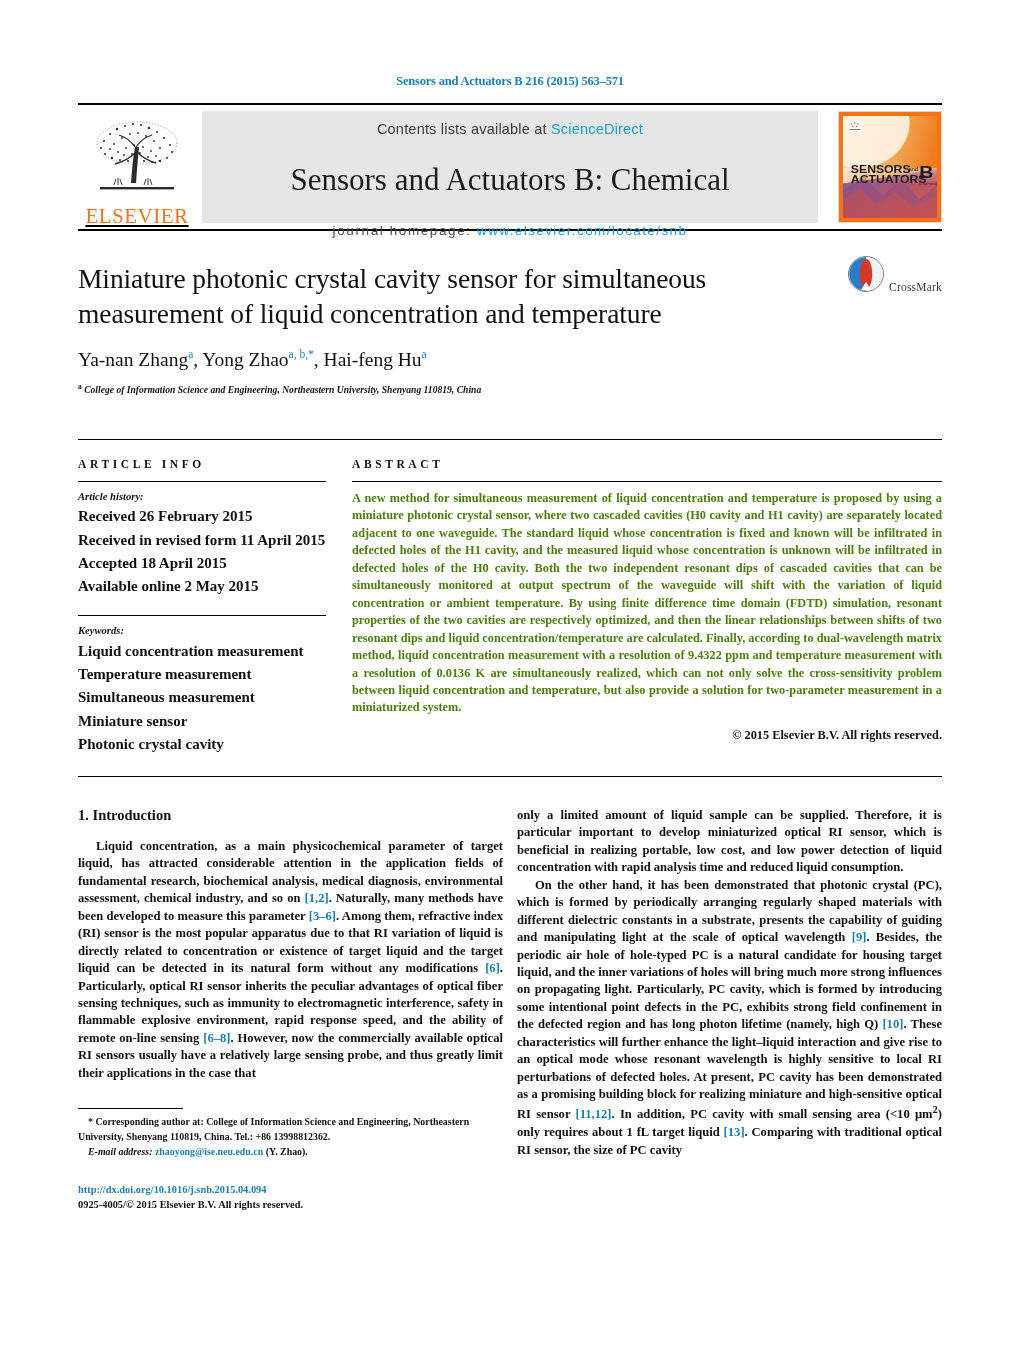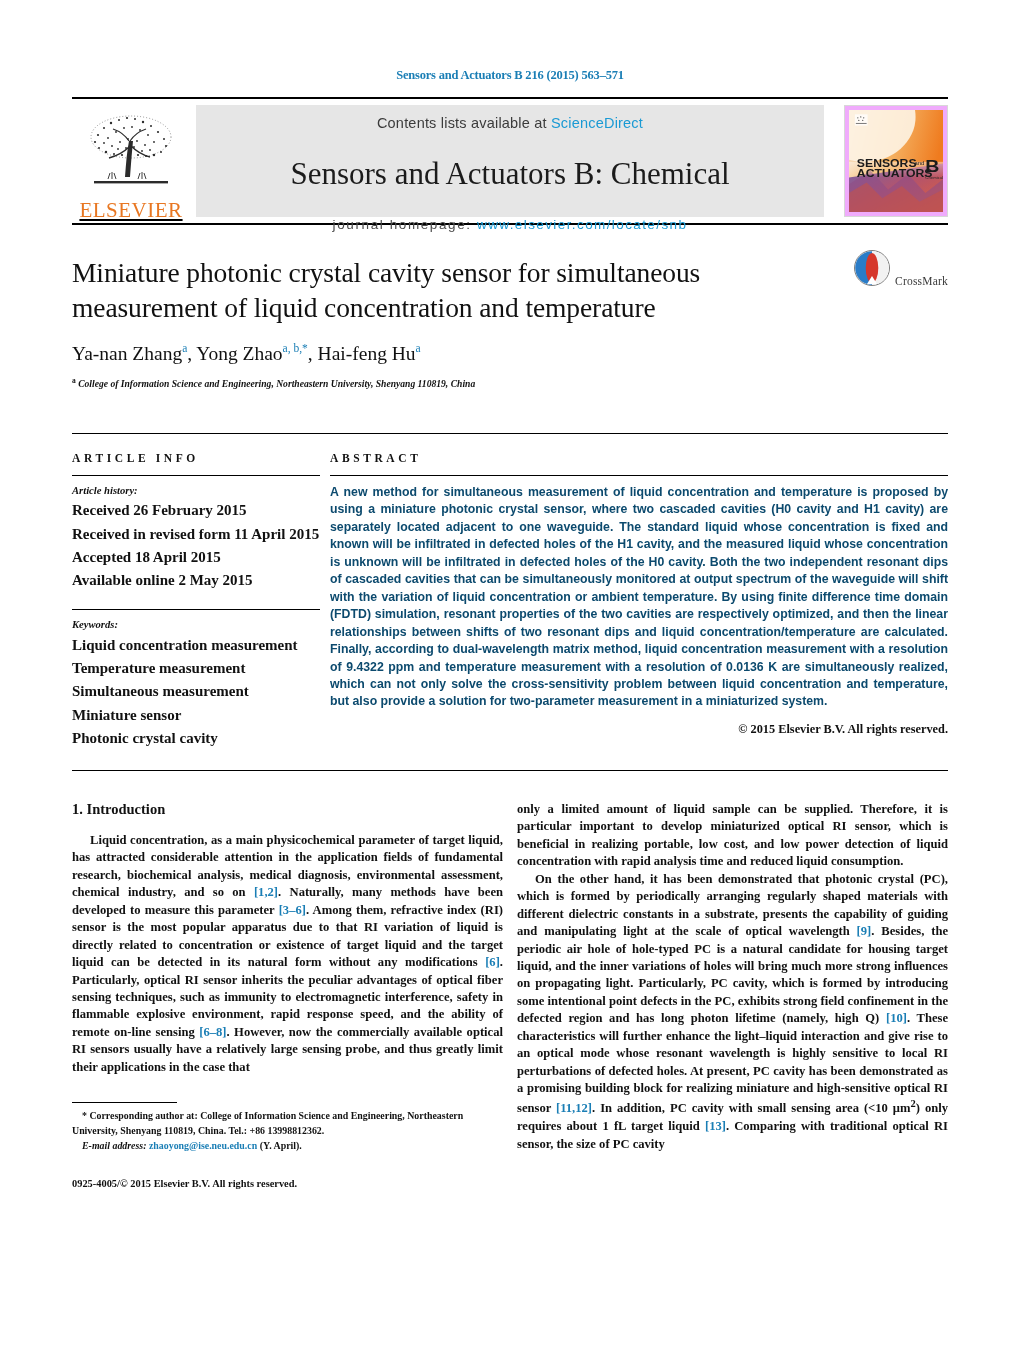--- a/index.html
+++ b/index.html
@@ -5,21 +5,21 @@
   * { box-sizing: border-box; }
   html, body { margin:0; padding:0; }
   body {
     width:1020px; height:1351px;
     background:#ffffff;
     font-family:"Liberation Serif", serif;
     color:#000;
     position:relative;
     overflow:hidden;
   }
-  .page { position:relative; width:1020px; height:1070px; padding:2px; }
+  .page { position:relative; width:1020px; height:1070px; padding:8px; }
 
   
   .runhead {
     text-align:center;
     font-family:"Liberation Serif", serif;
     font-weight:bold;
     font-size:12.5px;
     color:#1a7eb5;
     letter-spacing:-0.2px;
     padding-top:66px;
@@ -88,21 +88,21 @@
   }
   .homepage-link { color:#1a9ad4; letter-spacing:1.4px; }
 
   .cover {
     flex:0 0 104px;
     width:104px;
     margin:6px 0 6px 20px;
     border:1px solid #d8d8d8;
     position:relative;
     overflow:hidden;
-    background:#f0abfc;
+    background:#f97316;
   }
   .cover-inner { position:absolute; inset:4px; overflow:hidden; }
 
   .masthead-bottomrule {
     margin:0 70px;
     border-top:2px solid #000;
   }
 
   
   .titleblock { margin:30px 70px 0 70px; position:relative; }
@@ -146,21 +146,21 @@
     color:#3a3a3a;
     letter-spacing:0.2px;
   }
 
   
   .infoabs {
     margin:42px 70px 0 70px;
     border-top:1.5px solid #000;
     padding-top:18px;
     display:flex;
-    gap:10px;
+    gap:26px;
   }
   .col-info { flex:0 0 248px; }
   .col-abs  { flex:1 1 auto; }
   .sechead {
     font-family:"Liberation Serif", serif;
     font-weight:bold;
     font-size:11.5px;
     letter-spacing:3.6px;
     color:#111;
     margin-bottom:11px;
@@ -170,26 +170,26 @@
   .info-group .lab {
     font-style:italic; font-weight:bold;
     font-size:10.6px; line-height:1.55; color:#111;
   }
   .info-group .ln {
     font-weight:bold; font-size:15px; line-height:1.55; color:#111;
   }
   .kw-rule { margin-top:17px; }
   .abstract-body {
     padding-top:8px;
-    font-family:Liberation Sans, sans-serif;
+    font-family:Liberation Serif, serif;
     font-weight:bold;
     font-size:12.3px;
     line-height:1.42;
     text-align:justify;
-    color:#0c4a6e;
+    color:#4d7c0f;
     hyphens:none;
   }
   .copyright {
     text-align:right;
     font-weight:bold;
     font-size:12.3px;
     margin-top:11px;
     color:#111;
   }
 
@@ -443,23 +443,24 @@
 
       <p class="body indent"><span>Liquid concentration, as a main physicochemical parameter of target liquid, has attracted considerable attention in the application fields of fundamental research, biochemical analysis, medical diagnosis, environmental assessment, chemical industry, and so on </span><span class="ref">[1,2]</span><span>. Naturally, many methods have been developed to measure this parameter </span><span class="ref">[3–6]</span><span>. Among them, refractive index (RI) sensor is the most popular apparatus due to that RI variation of liquid is directly related to concentration or existence of target liquid and the target liquid can be detected in its natural form without any modifications </span><span class="ref">[6]</span><span>. Particularly, optical RI sensor inherits the peculiar advantages of optical fiber sensing techniques, such as immunity to electromagnetic interference, safety in flammable explosive environment, rapid response speed, and the ability of remote on-line sensing </span><span class="ref">[6–8]</span><span>. However, now the commercially available optical RI sensors usually have a relatively large sensing probe, and thus greatly limit their applications in the case that</span></p>
 
       <div class="footnote-wrap">
         <div class="fn-rule"></div>
         <div class="fn">
           <span>*</span><span> Corresponding author at: College of Information Science and Engineering, Northeastern University, Shenyang 110819, China. Tel.: +86 13998812362.</span>
         </div>
         <div class="fn">
           <span class="em">E-mail address:</span>
-          <span class="link">zhaoyong@ise.neu.edu.cn</span><span> (Y. April).</span>
+          <span class="link">zhaoyong@ise.neu.edu.cn</span><span> (Y. Zhao).</span>
         </div>
         <div class="doi-block">
+          <div class="doi">http://dx.doi.org/10.1016/j.snb.2015.04.094</div>
           <div class="issn">0925-4005/© 2015 Elsevier B.V. All rights reserved.</div>
         </div>
       </div>
     </div>
 
     <div class="bcol">
       <p class="body">only a limited amount of liquid sample can be supplied. Therefore, it is particular important to develop miniaturized optical RI sensor, which is beneficial in realizing portable, low cost, and low power detection of liquid concentration with rapid analysis time and reduced liquid consumption.</p>
 
       <p class="body indent"><span>On the other hand, it has been demonstrated that photonic crystal (PC), which is formed by periodically arranging regularly shaped materials with different dielectric constants in a substrate, presents the capability of guiding and manipulating light at the scale of optical wavelength </span><span class="ref">[9]</span><span>. Besides, the periodic air hole of hole-typed PC is a natural candidate for housing target liquid, and the inner variations of holes will bring much more strong influences on propagating light. Particularly, PC cavity, which is formed by introducing some intentional point defects in the PC, exhibits strong field confinement in the defected region and has long photon lifetime (namely, high Q) </span><span class="ref">[10]</span><span>. These characteristics will further enhance the light–liquid interaction and give rise to an optical mode whose resonant wavelength is highly sensitive to local RI perturbations of defected holes. At present, PC cavity has been demonstrated as a promising building block for realizing miniature and high-sensitive optical RI sensor </span><span class="ref">[11,12]</span><span>. In addition, PC cavity with small sensing area (&lt;10 μm</span><sup>2</sup><span>) only requires about 1 fL target liquid </span><span class="ref">[13]</span><span>. Comparing with traditional optical RI sensor, the size of PC cavity</span></p>
     </div>

